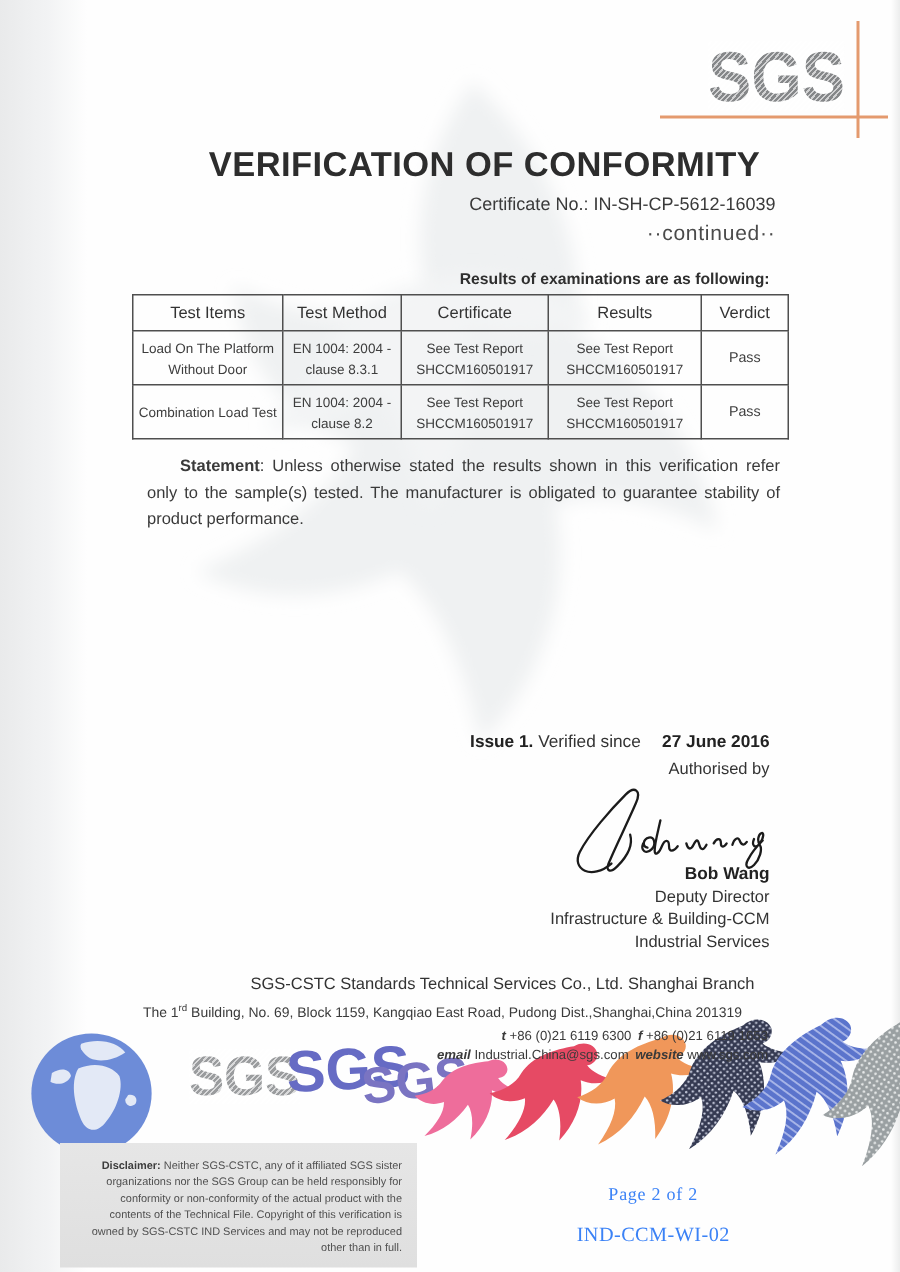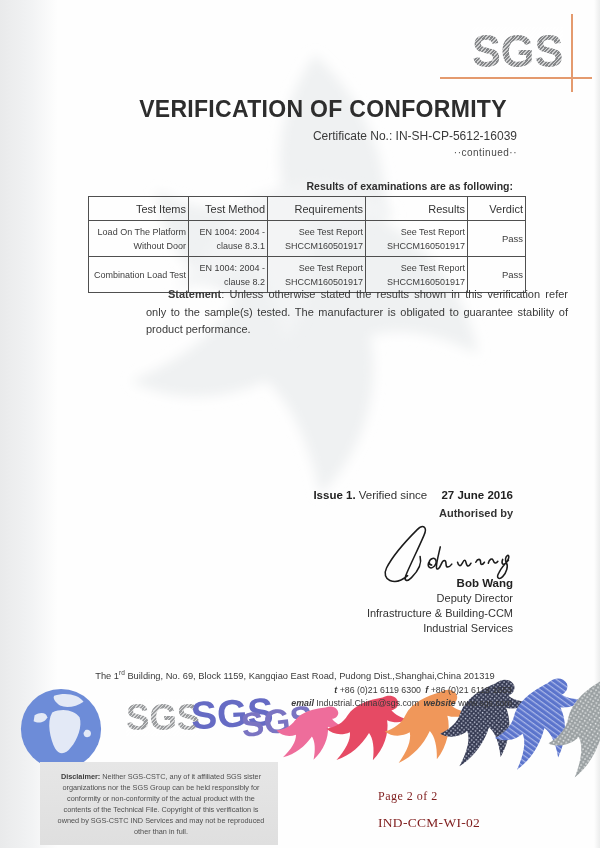--- a/index.html
+++ b/index.html
@@ -25,36 +25,36 @@
   }
   .hatch{position:relative;}
   .hatch::after{content:"";position:absolute;inset:0;pointer-events:none;
     background:repeating-linear-gradient(135deg,rgba(255,255,255,0) 0 1.6px,rgba(255,255,255,.62) 1.6px 2.7px);}
   .crop-h{position:absolute;height:2px;z-index:2;}
   .crop-v{position:absolute;width:2px;z-index:2;}
 
   .title{left:93px;top:96px;width:460px;text-align:center;
     font-size:23px;font-weight:700;color:#2d2d2d;letter-spacing:.3px;}
   .certno{right:83px;top:129px;font-size:12px;color:#3a3a3a;}
-  .continued{right:83px;top:147px;font-size:10px;color:#4a4a4a;letter-spacing:.5px;text-align:center;}
+  .continued{right:83px;top:147px;font-size:14px;color:#4a4a4a;letter-spacing:.5px;text-align:center;}
 
   .results-caption{right:87px;top:180px;font-size:10.5px;font-weight:700;color:#2f2f2f;}
   .vtable{position:absolute;left:88px;top:196px;z-index:3;border-collapse:collapse;table-layout:fixed;width:437px;}
-  .vtable th,.vtable td{border:1px solid #4f4f4f;text-align:right;vertical-align:middle;padding:1px 2px;}
+  .vtable th,.vtable td{border:1px solid #4f4f4f;text-align:center;vertical-align:middle;padding:1px 2px;}
   .vtable th{font-weight:400;font-size:11px;height:21px;color:#333;}
   .vtable td{font-size:9px;color:#3d3d3d;height:33px;line-height:14px;}
   .vtable td .cellv{white-space:pre-line;}
   .vtable td.verdict{font-size:9.5px;}
 
-  .statement{left:98px;top:286px;width:422px;font-size:11px;line-height:1.6;
-    color:#3a3a3a;text-align:justify;text-indent:22px;margin-left:48px;}
+  .statement{left:98px;top:303px;width:422px;font-size:11px;line-height:1.6;
+    color:#3a3a3a;text-align:justify;text-indent:22px;}
 
   .issue-line{right:87px;top:489px;font-size:11.5px;color:#333;}
   .issue-line b{color:#222;margin-left:11px;}
-  .authorised{right:87px;top:507px;font-size:11px;color:#333;font-weight:bold;}
+  .authorised{right:87px;top:507px;font-size:11px;color:#333;}
 
   .signature{position:absolute;left:372px;top:520px;z-index:3;}
   .signer-name{right:87px;top:577px;font-size:11.5px;font-weight:700;color:#222;}
   .signer-line1{right:87px;top:592px;font-size:11px;color:#333;}
   .signer-line2{right:87px;top:607px;font-size:11px;color:#333;}
   .signer-line3{right:87px;top:622px;font-size:11px;color:#333;}
 
   .company-name{right:97px;top:650px;font-size:11px;color:#333;}
   .company-address{left:55px;top:669px;width:480px;text-align:center;font-size:9.3px;color:#3a3a3a;}
   .company-address sup{font-size:6.5px;}
@@ -64,26 +64,26 @@
 
   .globe{position:absolute;left:16px;top:686px;z-index:2;}
   .morph-letter{position:absolute;z-index:2;font-weight:700;line-height:1;}
   .morph-gray{left:124px;top:699px;font-size:37px;color:#9a9c9e;transform:scaleX(.95);}
   .morph-blue{left:191px;top:694px;font-size:39px;color:#666bc4;transform:rotate(-3deg);}
   .morph-purple{left:241px;top:704px;font-size:34px;color:#7a74c2;transform:rotate(-7deg);}
   .birds{position:absolute;left:262px;top:676px;z-index:2;}
 
   .disclaimer{position:absolute;left:40px;top:762px;width:238px;height:83px;z-index:3;
     background:linear-gradient(#e6e6e6,#dfdfdf);
-    font-size:7.3px;line-height:1.5;color:#4f4f4f;text-align:center;
+    font-size:7.3px;line-height:1.5;color:#4f4f4f;text-align:right;
     padding:10px 10px 0 14px;box-sizing:border-box;}
   .disclaimer b{color:#3c3c3c;}
 
   .page-footer{position:absolute;left:378px;top:789px;width:115px;z-index:3;
-    font-family:"Liberation Serif","DejaVu Serif",serif;color:#7f1d1d;text-align:left;}
+    font-family:"Liberation Serif","DejaVu Serif",serif;color:#3b82f6;text-align:center;}
   .page-num{font-size:12px;letter-spacing:.5px;}
   .doc-code{font-size:13.5px;margin-top:11px;letter-spacing:.3px;}
 </style>
 </head>
 <body>
 
 <div class="page">
 
   <div class="edge-left"></div>
   <div class="edge-right"></div>
@@ -114,21 +114,21 @@
       <col style="width:100px">
         <col style="width:79px">
         <col style="width:98px">
         <col style="width:102px">
         <col style="width:58px">
     </colgroup>
     <tbody>
         <tr>
       <th>Test Items</th>
       <th>Test Method</th>
-      <th>Requirements</th>
+      <th>Certificate</th>
       <th>Results</th>
       <th>Verdict</th>
     </tr>
     <tr>
       <td><span class="cellv">Load On The Platform
 Without Door</span></td>
       <td><span class="cellv">EN 1004: 2004 -
 clause 8.3.1</span></td>
       <td><span class="cellv">See Test Report
 SHCCM160501917</span></td>
@@ -164,20 +164,21 @@
       <path d="M118 45 C119 41 122 39 123 42 C124 45 126 46 128 43"></path>
       <path d="M133 41 C131 46 134 48 137 44 C140 40 140 36 138 37 C136 38 135 42 137 45 C139 48 137 55 133 59 C129 63 126 60 129 55 C131 51 135 46 139 42"></path>
     </g>
   </svg>
 
   <div class="txt signer-name">Bob Wang</div>
   <div class="txt signer-line1">Deputy Director</div>
   <div class="txt signer-line2">Infrastructure &amp; Building-CCM</div>
   <div class="txt signer-line3">Industrial Services</div>
 
+  <div class="txt company-name">SGS-CSTC Standards Technical Services Co., Ltd. Shanghai Branch</div>
   <div class="txt company-address"><span>The 1</span><sup>rd</sup><span> Building, No. 69, Block 1159, Kangqiao East Road, Pudong Dist.,Shanghai,China 201319</span></div>
   <div class="txt contact-tel"><span class="bi">t</span><span> +86 (0)21 6119 6300 </span><span class="bi">f</span><span> +86 (0)21 6119 1653</span></div>
   <div class="txt contact-email"><span class="bi">email</span><span> Industrial.China@sgs.com </span><span class="bi">website</span><span> www.sgs.com</span></div>
 
   <svg class="globe" width="90" height="88" viewBox="0 0 90 90">
     <circle cx="45" cy="44" r="41" fill="#6d8cd8"></circle>
     <path fill="#e3e9f6" d="M38 10 C50 6 63 9 68 16 C61 21 51 23 44 20 C40 17 36 13 38 10 Z"></path>
     <path fill="#e3e9f6" d="M36 27 C47 22 59 25 64 32 C67 41 62 55 55 63 C50 70 43 71 39 64 C34 54 30 37 36 27 Z"></path>
     <path fill="#e3e9f6" d="M18 30 C24 26 30 27 31 32 C29 37 22 39 17 36 Z"></path>
     <path fill="#e3e9f6" d="M70 45 C74 44 77 47 75 51 C72 54 68 52 68 48 Z"></path>

